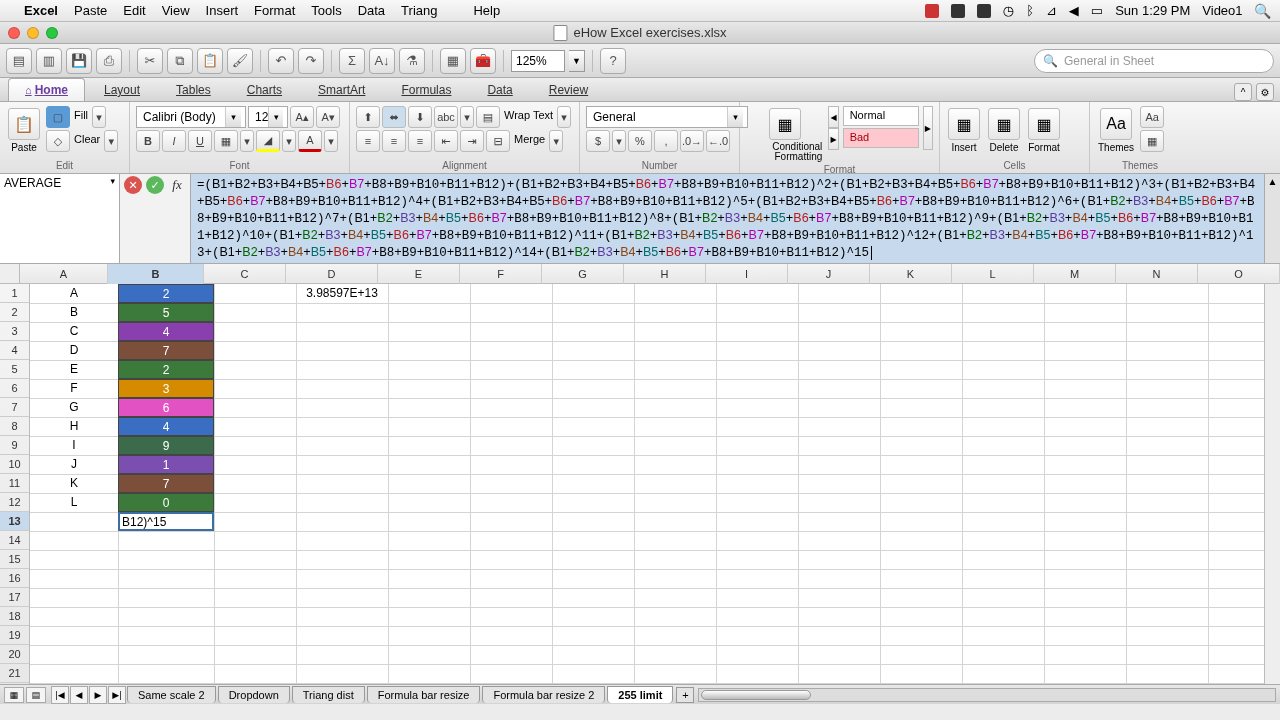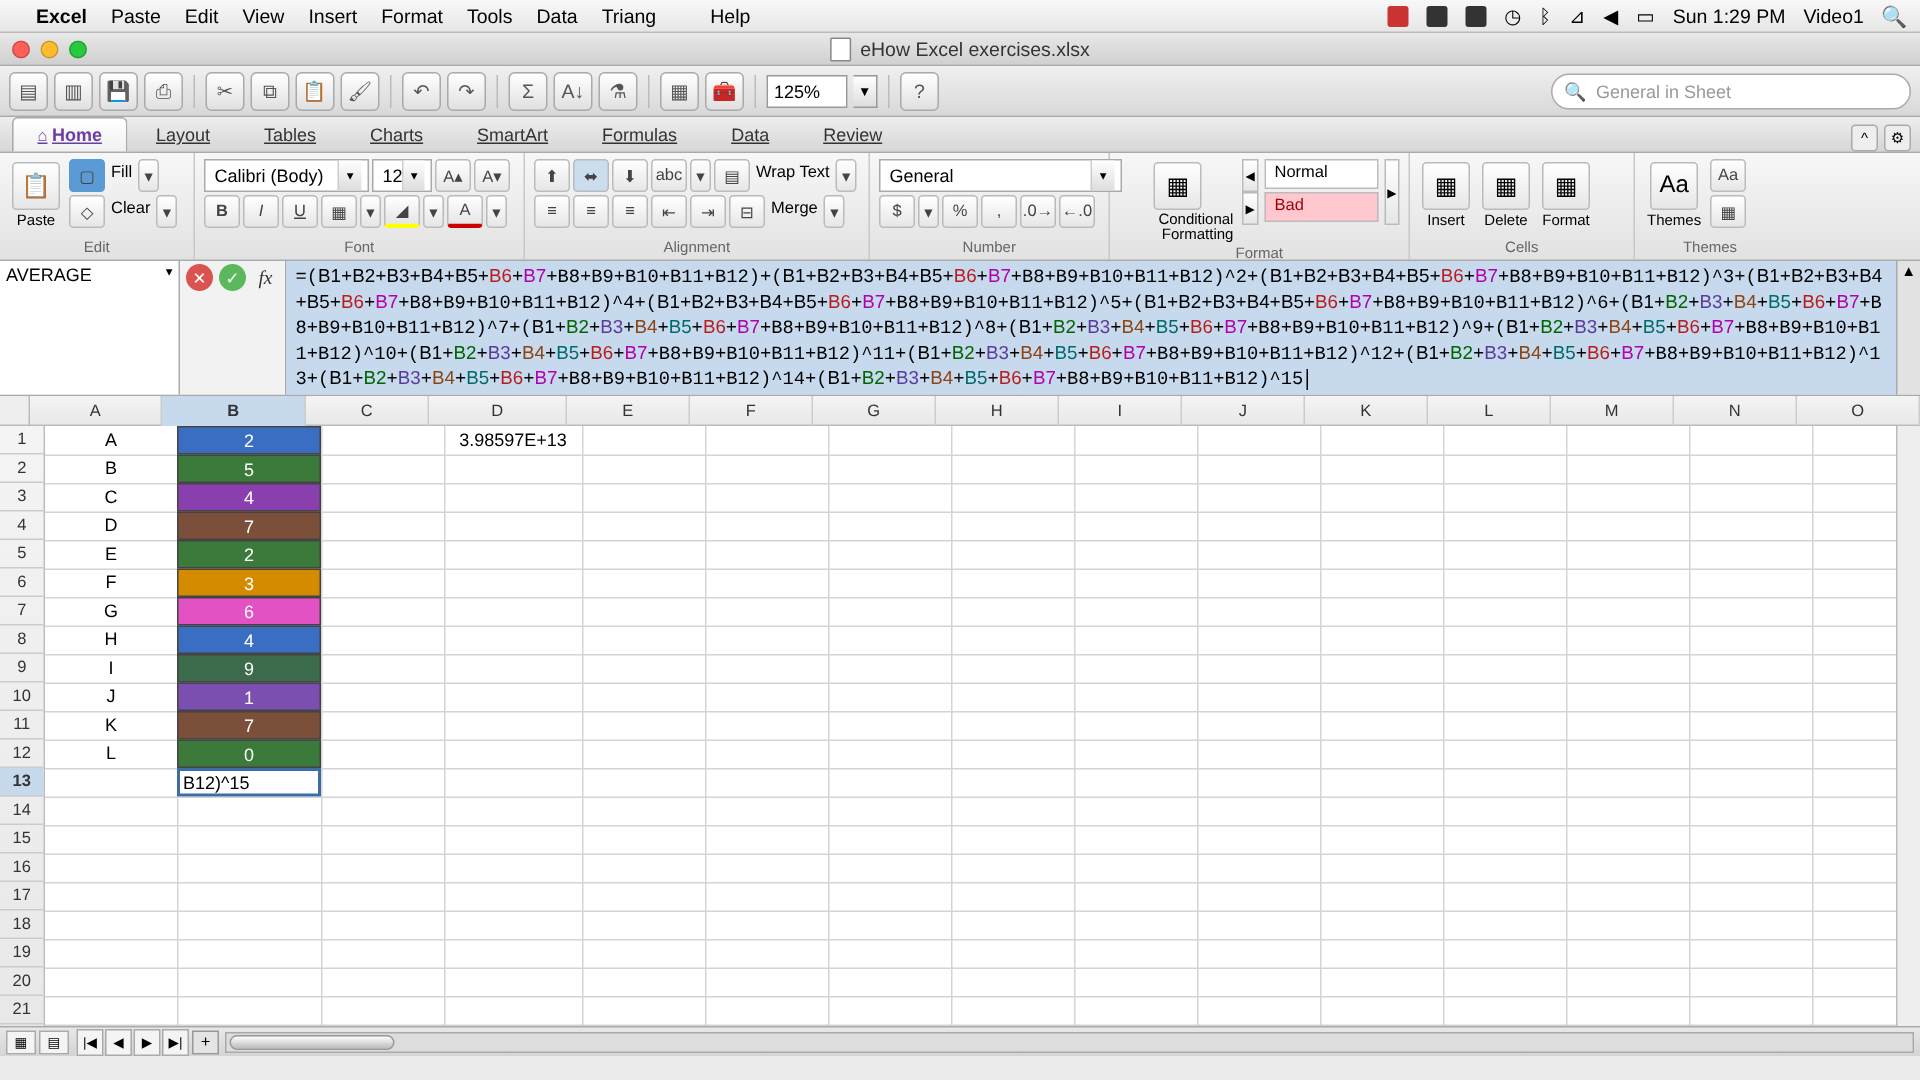--- a/index.html
+++ b/index.html
@@ -482,17 +482,25 @@
 
 <div class="sheet-bar">
   <div class="view-btns">
     <div class="view-btn">▦</div>
     <div class="view-btn">▤</div>
   </div>
   <div class="sheet-nav-btn">|◀</div>
   <div class="sheet-nav-btn">◀</div>
   <div class="sheet-nav-btn">▶</div>
   <div class="sheet-nav-btn">▶|</div>
+  <div id="sheettabs" style="display:flex">
+      <div class="sheet-tab">Same scale 2</div>
+      <div class="sheet-tab">Dropdown</div>
+      <div class="sheet-tab">Triang dist</div>
+      <div class="sheet-tab">Formula bar resize</div>
+      <div class="sheet-tab">Formula bar resize 2</div>
+      <div class="sheet-tab active">255 limit</div>
+    </div>
   <div class="sheet-add">+</div>
   <div class="hscroll">
       <div class="hscroll-thumb"></div>
     </div>
 </div>
 
 </body></html>

